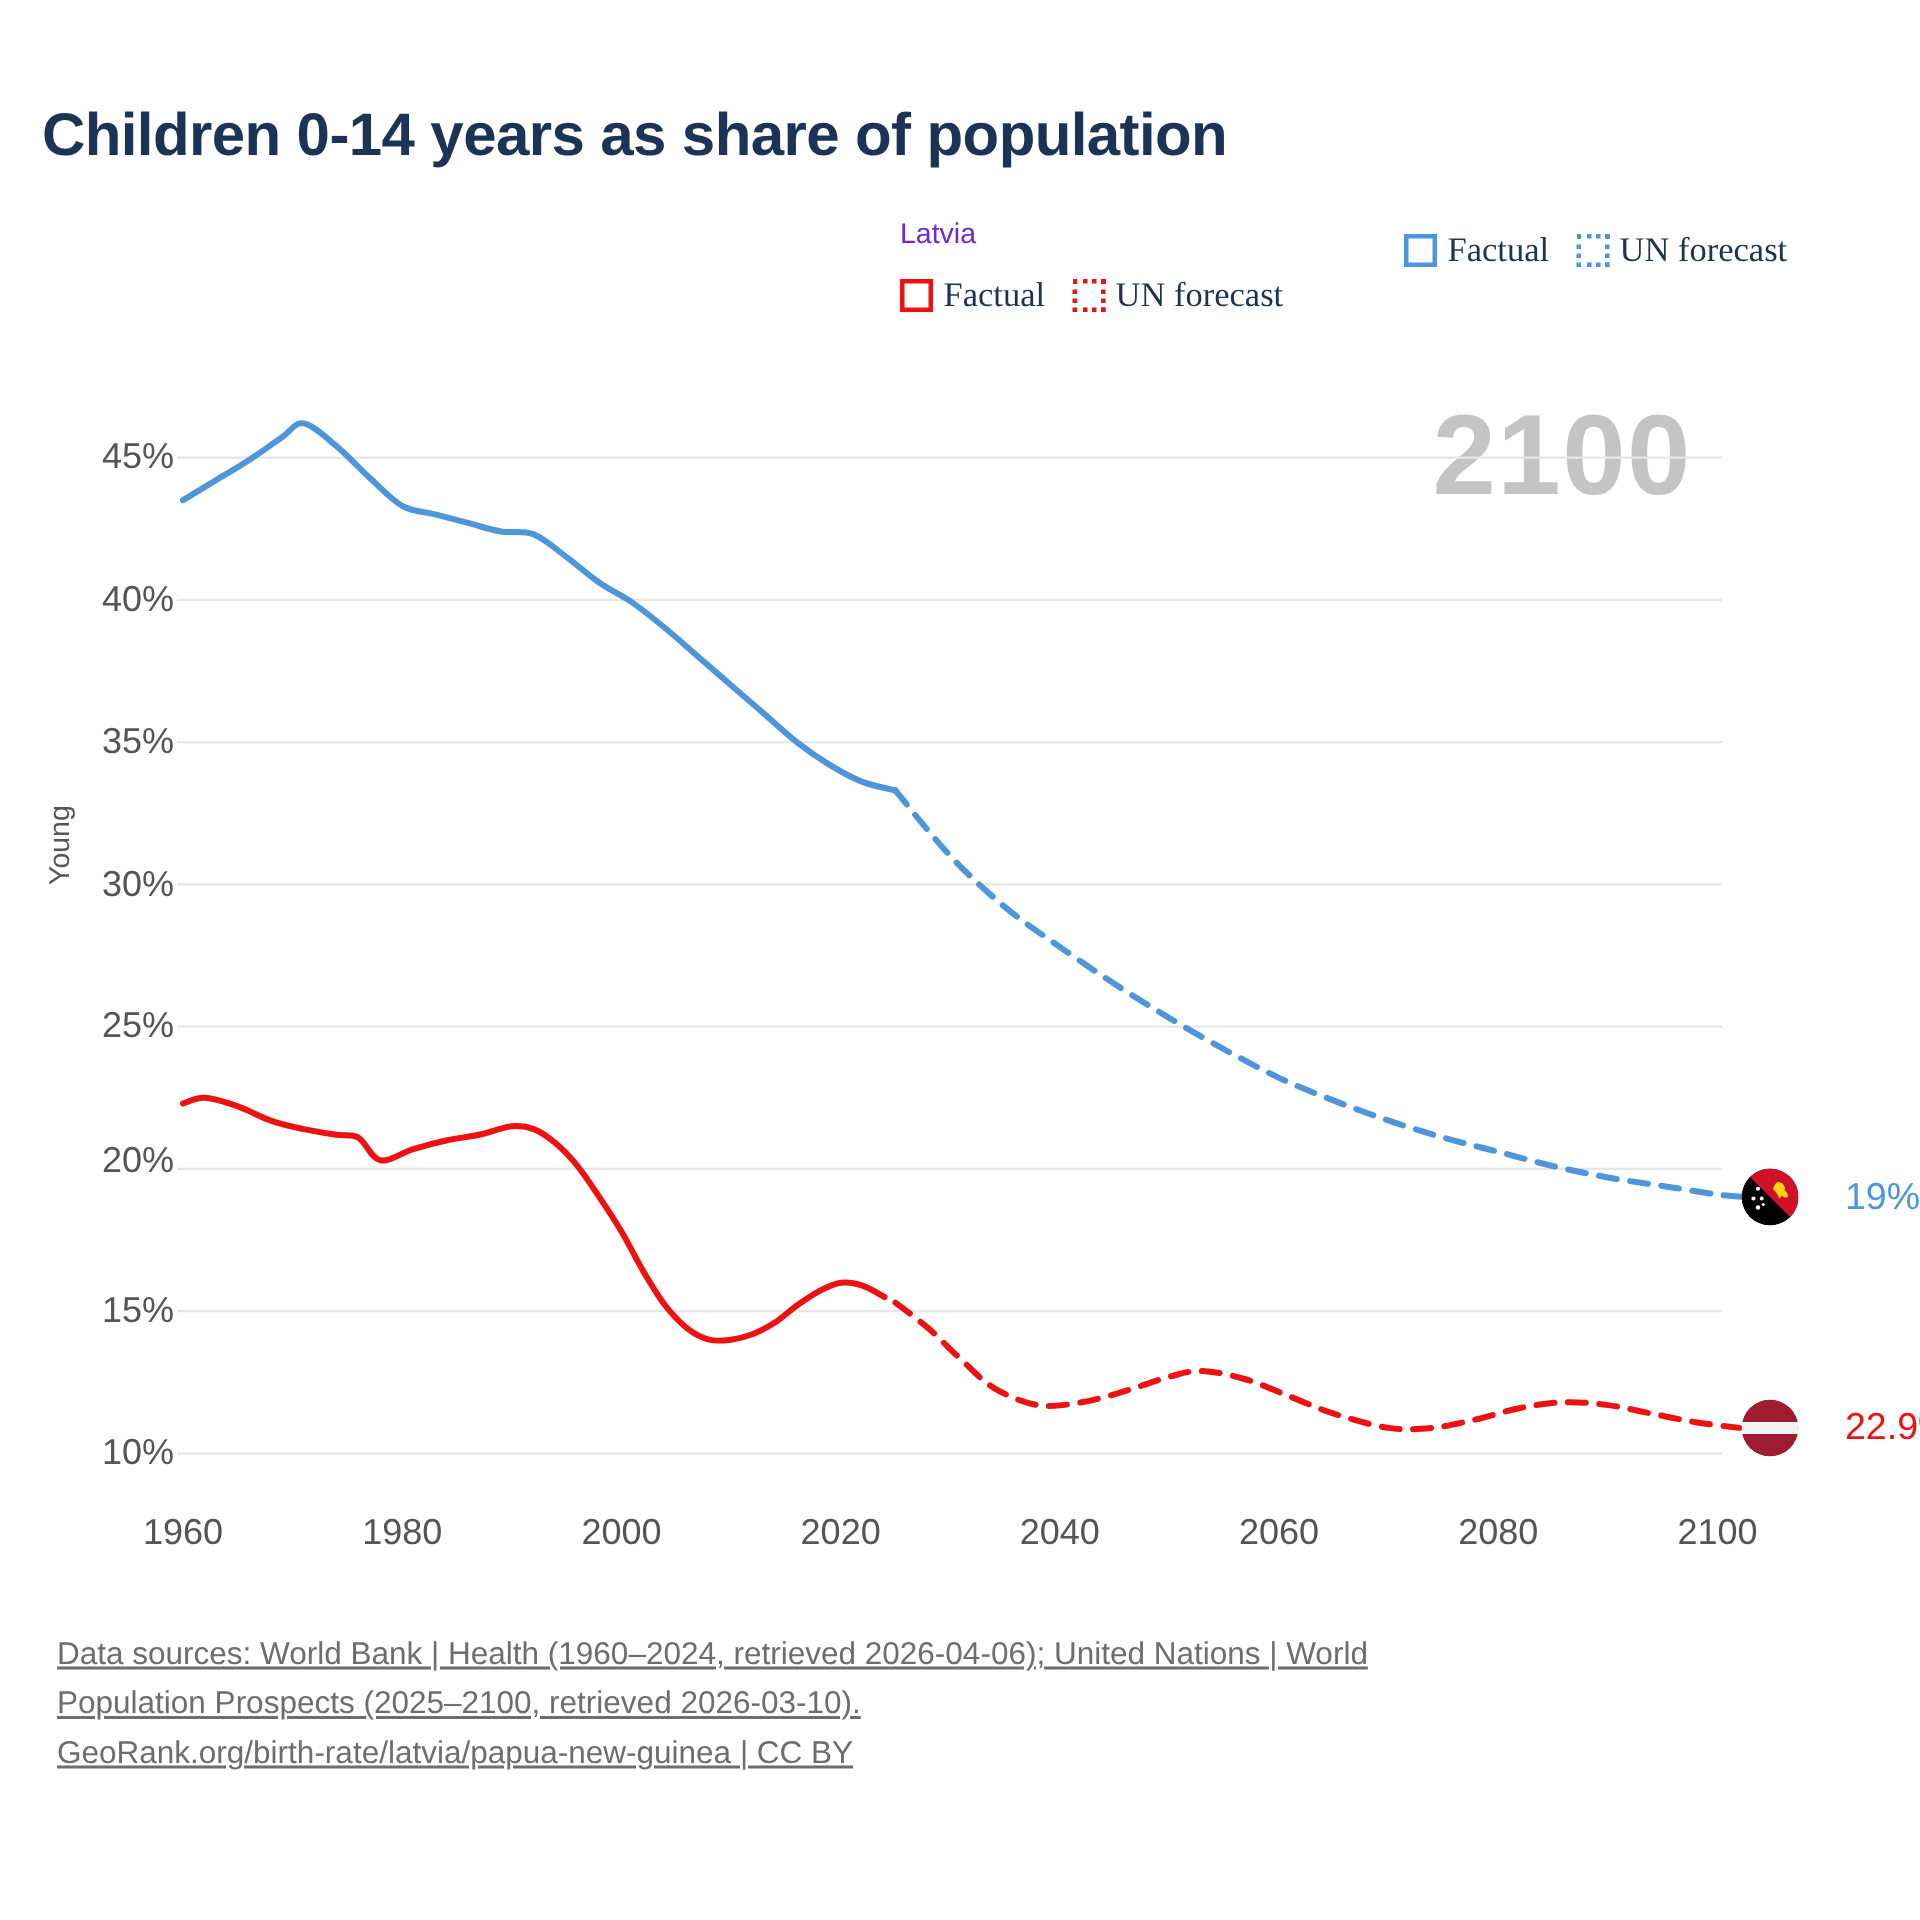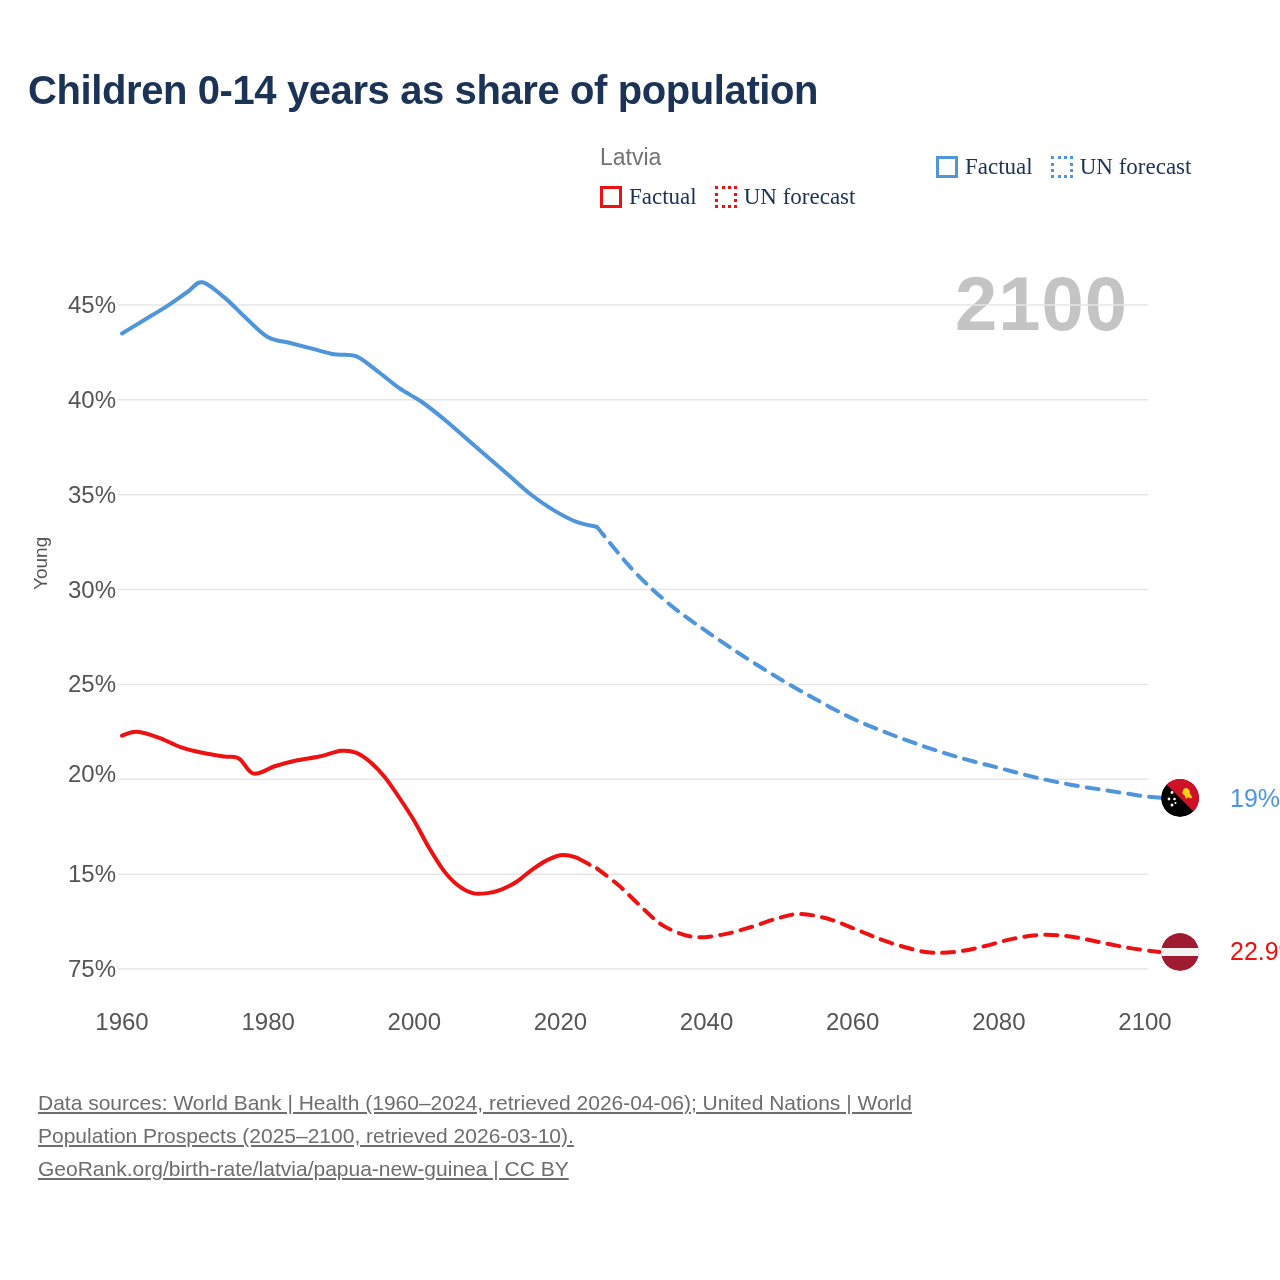--- a/index.html
+++ b/index.html
@@ -39,22 +39,22 @@
     width: 660px;
     height: 80px;
   }
   .legend-group {
     position: absolute;
     top: 0;
   }
   .legend-group.latvia { left: 0px; }
   .legend-group.png { left: 336px; }
   .legend-country {
-    font-size: 23px;
-    color: #737373;
+    font-size: 19px;
+    color: #6d28d9;
     line-height: 30px;
     white-space: nowrap;
   }
   .legend-row {
     display: flex;
     align-items: center;
     margin-top: 12px;
     white-space: nowrap;
   }
   .legend-item {
@@ -210,21 +210,21 @@
         <line x1="118" x2="1148" y1="589.5714285714286" y2="589.5714285714286" stroke="#e6e6e6" stroke-width="1.5"></line>
         <line x1="118" x2="1148" y1="494.71428571428567" y2="494.71428571428567" stroke="#e6e6e6" stroke-width="1.5"></line>
         <line x1="118" x2="1148" y1="399.85714285714283" y2="399.85714285714283" stroke="#e6e6e6" stroke-width="1.5"></line>
         <line x1="118" x2="1148" y1="305" y2="305" stroke="#e6e6e6" stroke-width="1.5"></line>
         <path d="M122.00,333.46 C125.65,331.24 136.61,324.60 143.92,320.18 C151.23,315.75 158.54,311.64 165.84,306.90 C173.15,302.15 181.67,295.83 187.76,291.72 C193.85,287.61 196.29,281.29 202.38,282.23 C208.47,283.18 216.99,291.40 224.30,297.41 C231.61,303.42 238.91,311.64 246.22,318.28 C253.53,324.92 260.84,333.14 268.14,337.25 C275.45,341.36 282.76,341.05 290.06,342.94 C297.37,344.84 304.68,346.74 311.99,348.63 C319.29,350.53 326.60,353.06 333.91,354.33 C341.21,355.59 348.52,353.38 355.83,356.22 C363.14,359.07 370.44,366.02 377.75,371.40 C385.06,376.78 392.36,383.42 399.67,388.47 C406.98,393.53 414.29,396.70 421.59,401.75 C428.90,406.81 436.21,412.82 443.51,418.83 C450.82,424.84 458.13,431.48 465.44,437.80 C472.74,444.12 480.05,450.45 487.36,456.77 C494.66,463.10 501.97,469.42 509.28,475.74 C516.59,482.07 523.89,489.02 531.20,494.71 C538.51,500.41 545.81,505.46 553.12,509.89 C560.43,514.32 567.74,518.43 575.04,521.27 C582.35,524.12 593.31,526.02 596.96,526.97" fill="none" stroke="#4e95db" stroke-width="4" stroke-linecap="round" stroke-linejoin="round"></path>
         <path d="M596.96,526.97 C603.05,534.24 621.32,557.64 633.50,570.60 C645.68,583.56 657.86,594.63 670.04,604.75 C682.21,614.87 694.39,622.77 706.57,631.31 C718.75,639.85 730.93,648.07 743.11,655.97 C755.29,663.88 767.46,671.46 779.64,678.74 C791.82,686.01 804.00,692.97 816.18,699.61 C828.36,706.25 840.54,712.89 852.71,718.58 C864.89,724.27 877.07,729.01 889.25,733.75 C901.43,738.50 913.61,742.92 925.79,747.03 C937.96,751.14 950.14,754.94 962.32,758.42 C974.50,761.90 986.68,764.74 998.86,767.90 C1011.04,771.06 1023.21,774.54 1035.39,777.39 C1047.57,780.23 1059.75,782.76 1071.93,784.98 C1084.11,787.19 1096.29,788.77 1108.46,790.67 C1120.64,792.57 1135.26,795.10 1145.00,796.36 C1154.74,797.62 1163.27,797.94 1166.92,798.26" fill="none" stroke="#4e95db" stroke-width="4" stroke-linecap="round" stroke-linejoin="round" stroke-dasharray="12,9"></path>
         <path d="M122.00,735.65 C124.44,735.02 130.52,731.54 136.61,731.86 C142.70,732.17 151.23,735.02 158.54,737.55 C165.84,740.08 173.15,744.50 180.46,747.03 C187.76,749.56 195.07,751.14 202.38,752.73 C209.69,754.31 218.21,755.57 224.30,756.52 C230.39,757.47 234.04,755.57 238.91,758.42 C243.79,761.26 247.44,772.33 253.53,773.59 C259.62,774.86 268.14,768.22 275.45,766.01 C282.76,763.79 290.06,761.90 297.37,760.31 C304.68,758.73 311.99,758.10 319.29,756.52 C326.60,754.94 335.12,751.46 341.21,750.83 C347.30,750.20 350.96,750.83 355.83,752.73 C360.70,754.62 365.57,758.10 370.44,762.21 C375.31,766.32 380.19,771.38 385.06,777.39 C389.93,783.40 394.80,790.98 399.67,798.26 C404.54,805.53 409.41,812.80 414.29,821.02 C419.16,829.24 424.03,839.36 428.90,847.58 C433.77,855.80 438.64,864.02 443.51,870.35 C448.39,876.67 453.26,881.73 458.13,885.53 C463.00,889.32 467.87,891.85 472.74,893.11 C477.61,894.38 482.49,893.75 487.36,893.11 C492.23,892.48 497.10,891.22 501.97,889.32 C506.84,887.42 511.71,884.89 516.59,881.73 C521.46,878.57 526.33,873.83 531.20,870.35 C536.07,866.87 540.94,863.39 545.81,860.86 C550.69,858.33 555.56,855.80 560.43,855.17 C565.30,854.54 570.17,855.49 575.04,857.07 C579.91,858.65 587.22,863.39 589.66,864.66" fill="none" stroke="#ee1111" stroke-width="4" stroke-linecap="round" stroke-linejoin="round"></path>
         <path d="M596.96,868.45 C600.62,871.30 611.58,879.20 618.89,885.53 C626.19,891.85 633.50,899.75 640.81,906.39 C648.11,913.03 654.20,920.31 662.73,925.37 C671.25,930.42 682.21,935.17 691.96,936.75 C701.70,938.33 711.44,936.43 721.19,934.85 C730.93,933.27 740.67,930.11 750.41,927.26 C760.16,924.42 771.12,919.99 779.64,917.78 C788.17,915.56 793.04,913.67 801.56,913.98 C810.09,914.30 821.05,916.83 830.79,919.67 C840.54,922.52 850.28,927.26 860.02,931.06 C869.76,934.85 878.29,938.96 889.25,942.44 C900.21,945.92 914.82,950.34 925.79,951.93 C936.75,953.51 945.27,952.87 955.01,951.93 C964.76,950.98 974.50,948.45 984.24,946.23 C993.99,944.02 1003.73,940.54 1013.47,938.65 C1023.21,936.75 1032.96,935.17 1042.70,934.85 C1052.44,934.54 1062.19,935.48 1071.93,936.75 C1081.67,938.01 1091.41,940.54 1101.16,942.44 C1110.90,944.34 1120.64,946.55 1130.39,948.13 C1140.13,949.71 1154.74,951.29 1159.61,951.93" fill="none" stroke="#ee1111" stroke-width="4" stroke-linecap="round" stroke-linejoin="round" stroke-dasharray="12,9"></path>
       </svg>
     <div id="tick-layer">
-        <div class="ylabel" style="top: 969px;">75%</div>
+        <div class="ylabel" style="top: 969px;">10%</div>
         <div class="ylabel" style="top: 874.143px;">15%</div>
         <div class="ylabel" style="top: 774px;">20%</div>
         <div class="ylabel" style="top: 684.429px;">25%</div>
         <div class="ylabel" style="top: 589.571px;">30%</div>
         <div class="ylabel" style="top: 494.714px;">35%</div>
         <div class="ylabel" style="top: 399.857px;">40%</div>
         <div class="ylabel" style="top: 305px;">45%</div>
         <div class="xlabel" style="left: 122px;">1960</div>
         <div class="xlabel" style="left: 268.143px;">1980</div>
         <div class="xlabel" style="left: 414.286px;">2000</div>

